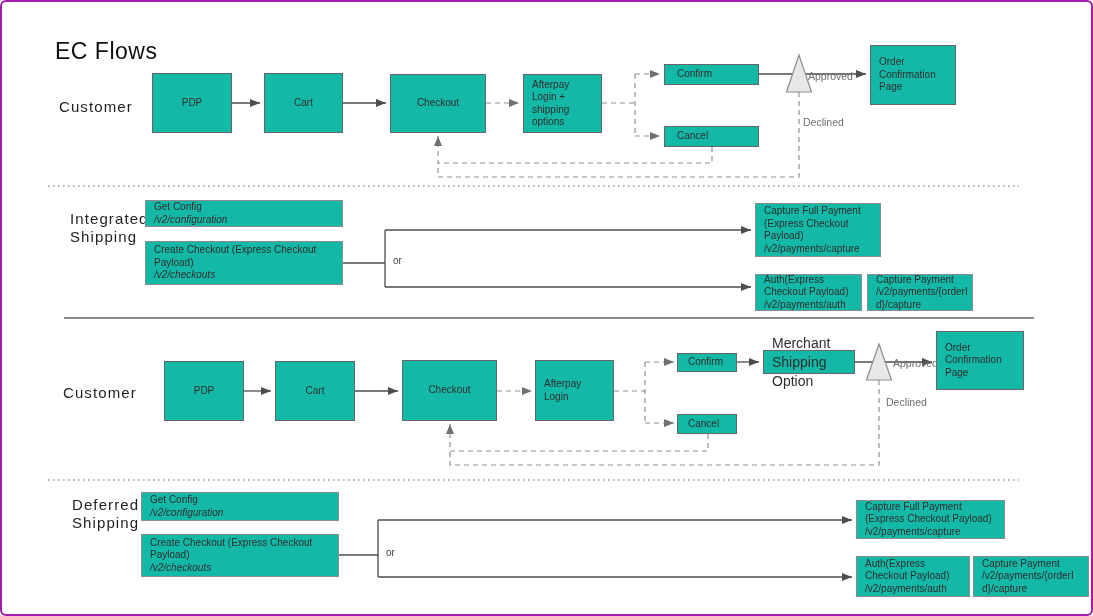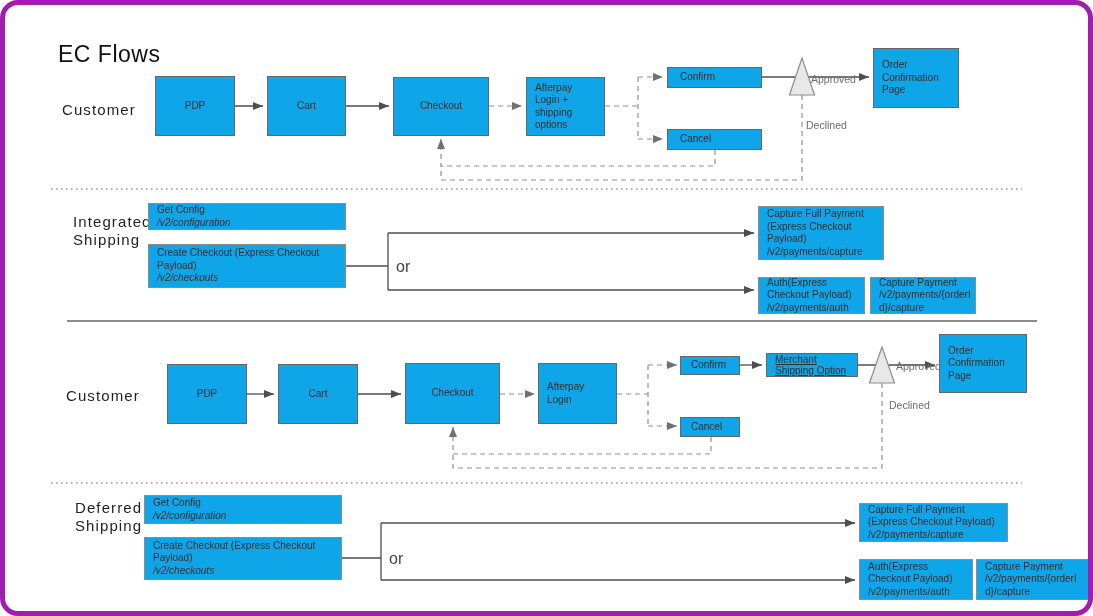--- a/index.html
+++ b/index.html
@@ -1,42 +1,42 @@
 <!DOCTYPE html>
 <html style="--box-border: #666666; --api-box-border: #8c8c8c; --solid-line: #4d4d4d; --dashed-line: #8f8f8f; --divider-dotted: #999999; --divider-solid: #666666; --triangle-fill: #e8e8e8; --text: #2e2e2e; --edge-label: #6e6e6e;"><head>
 <meta charset="utf-8">
 <style>
   html,body{margin:0;padding:0;background:#fff;}
   #canvas{
     position:relative;width:1093px;height:616px;background:#fff;
-    border:5px solid #a21caf;border-radius:18px;box-sizing:border-box;
+    border:2px solid #a21caf;border-radius:6px;box-sizing:border-box;
     font-family:"Liberation Sans","DejaVu Sans",sans-serif;overflow:hidden;
   }
   #wires{position:absolute;left:0;top:0;width:1093px;height:616px;}
   .title{
     position:absolute;left:53px;top:36px;font-size:23px;letter-spacing:.5px;
     color:#111;font-weight:500;white-space:pre-line;
   }
   .lane-label{
     position:absolute;font-size:15px;letter-spacing:1.1px;color:#1f1f1f;
     font-weight:500;line-height:18px;white-space:pre-line;
   }
   .node{
-    position:absolute;background:#0ea5e9;border:1px solid var(--box-border,#666);
+    position:absolute;background:#14b8a6;border:1px solid var(--box-border,#666);
     box-sizing:border-box;display:flex;align-items:center;justify-content:center;
     font-size:10px;line-height:12.5px;color:var(--text,#2e2e2e);text-align:center;
   }
   .node.left{justify-content:flex-start;text-align:left;padding:3px 8px;}
   .node.api{border-width:1.5px;border-color:var(--api-box-border,#8c8c8c);}
   .node.small{padding-left:12px;}
   .node.tiny{padding-left:10px;}
-  .node.merchant{font-size:10px;line-height:11px;text-decoration:underline;}
+  .node.merchant{font-size:14px;line-height:19px;}
   .pre{white-space:pre-line;}
   .it{font-style:italic;}
-  .or-label{position:absolute;font-size:16px;color:#444;}
+  .or-label{position:absolute;font-size:10px;color:#444;}
   .edge-label{position:absolute;font-size:10.5px;color:var(--edge-label,#6e6e6e);margin-top:12px;}
   .s{stroke:var(--solid-line,#4d4d4d);stroke-width:1.3;fill:none;}
   .d{stroke:var(--dashed-line,#8f8f8f);stroke-width:1.2;fill:none;stroke-dasharray:5 4;}
   .dot{stroke:var(--divider-dotted,#999);stroke-width:1.6;fill:none;stroke-dasharray:1.6 3.4;}
   .div-solid{stroke:var(--divider-solid,#666);stroke-width:1.6;fill:none;}
   .tri{fill:var(--triangle-fill,#e8e8e8);stroke:var(--api-box-border,#8c8c8c);stroke-width:1.2;}
   #mS path{fill:var(--solid-line,#4d4d4d);}
   #mD path{fill:#707070;}
 </style>
 </head>

